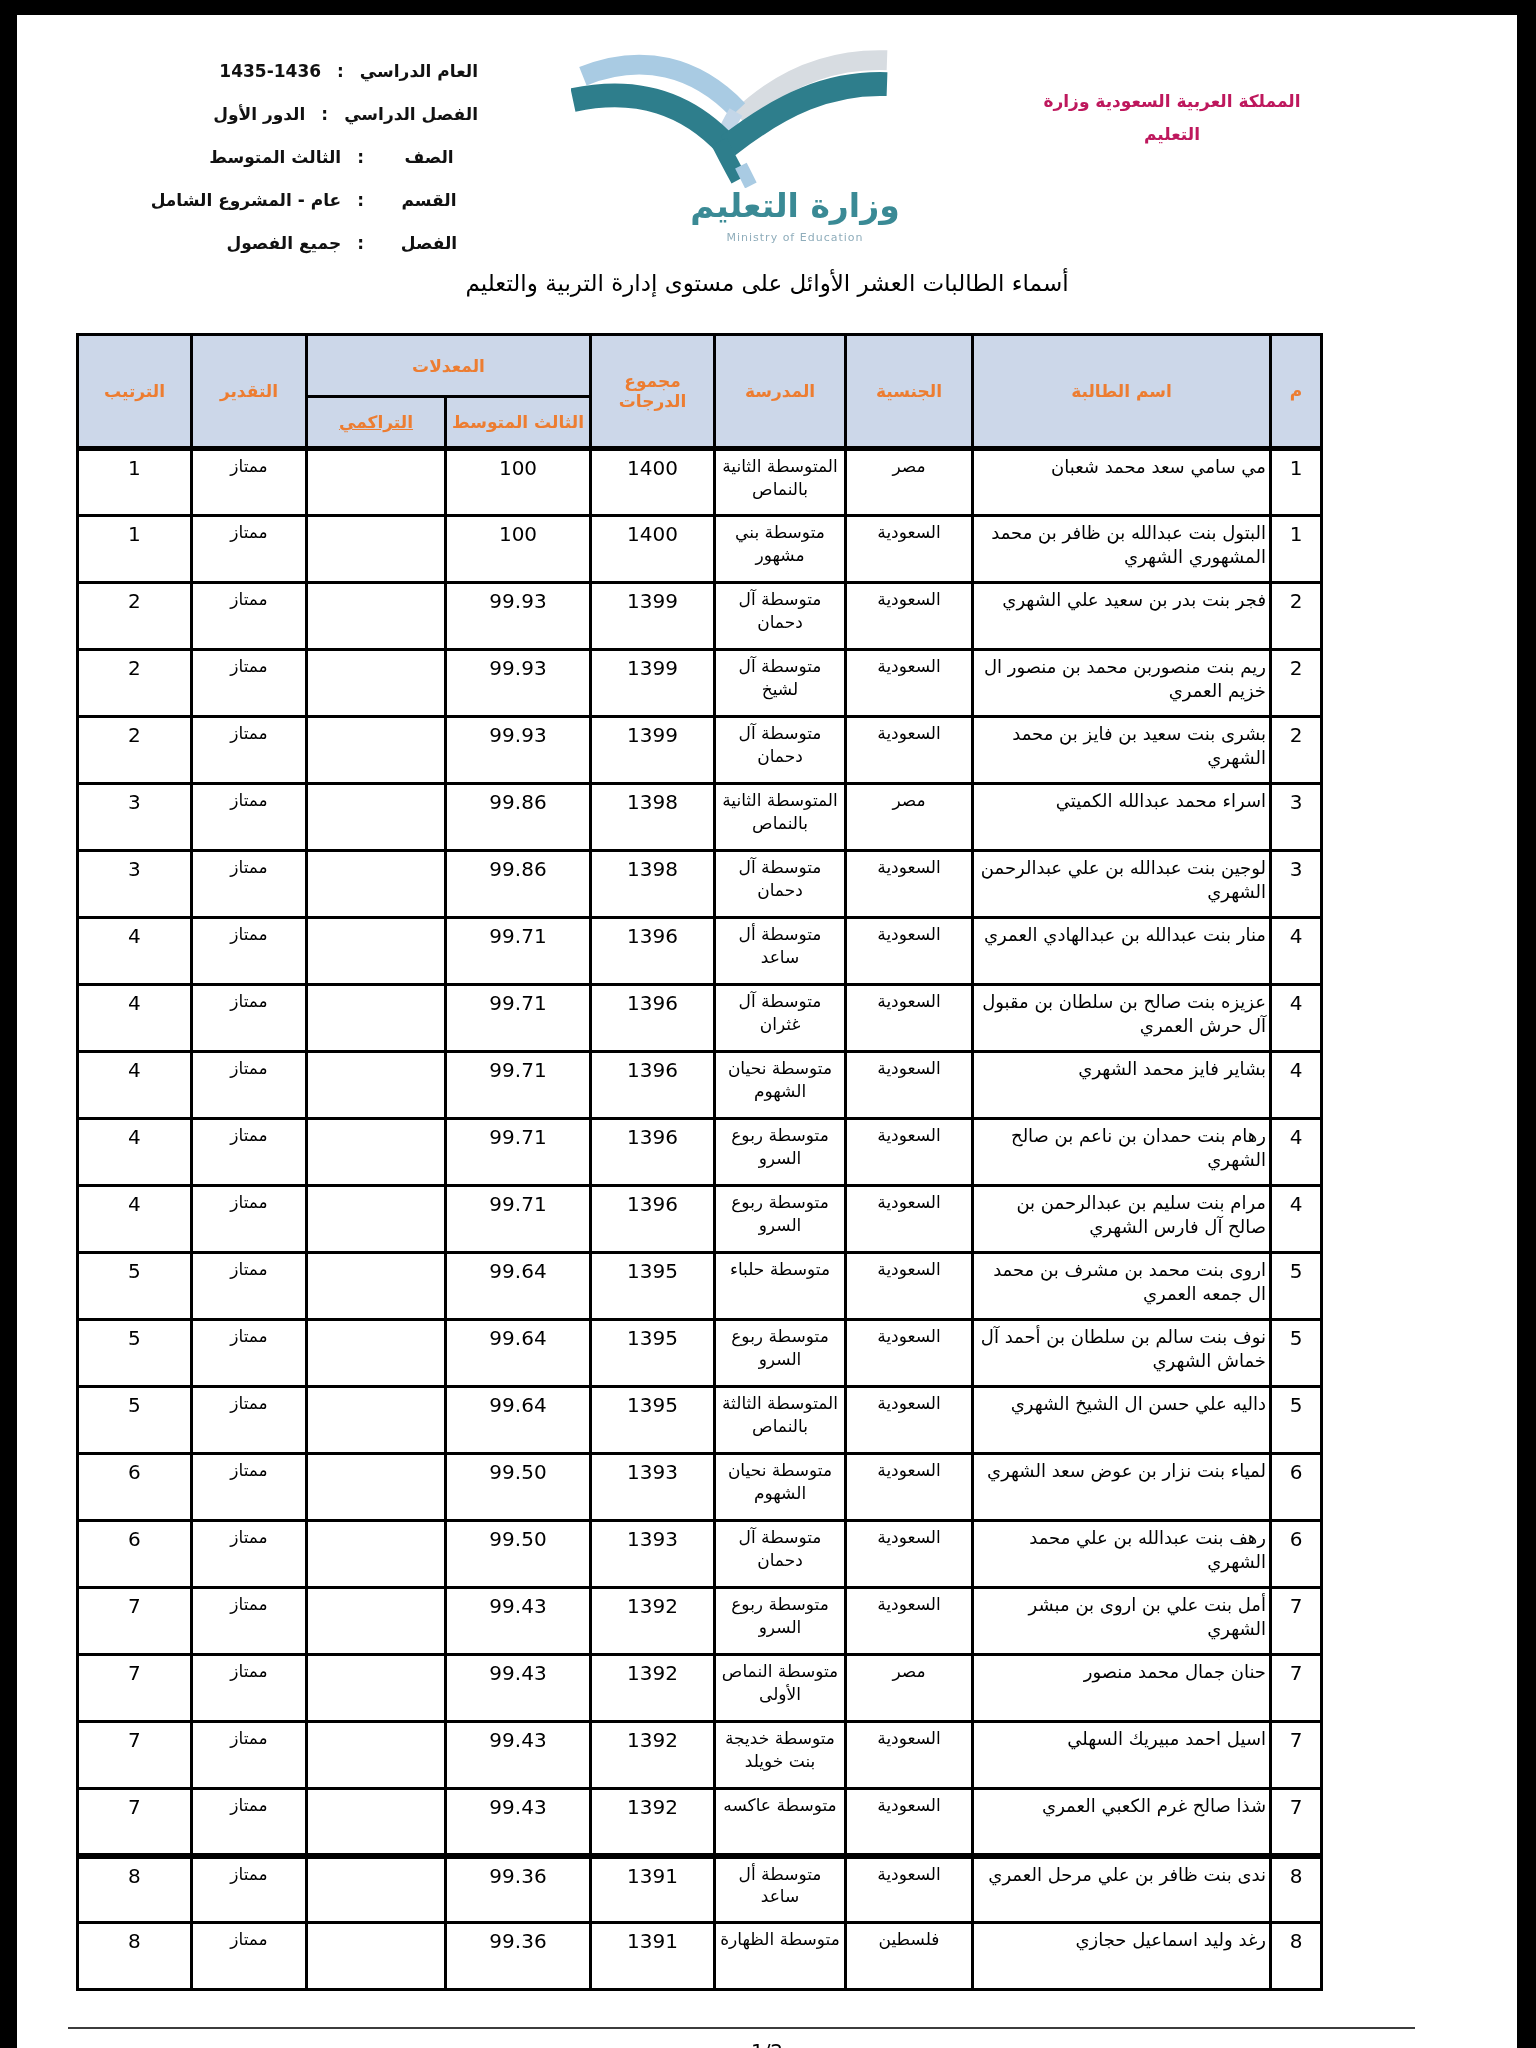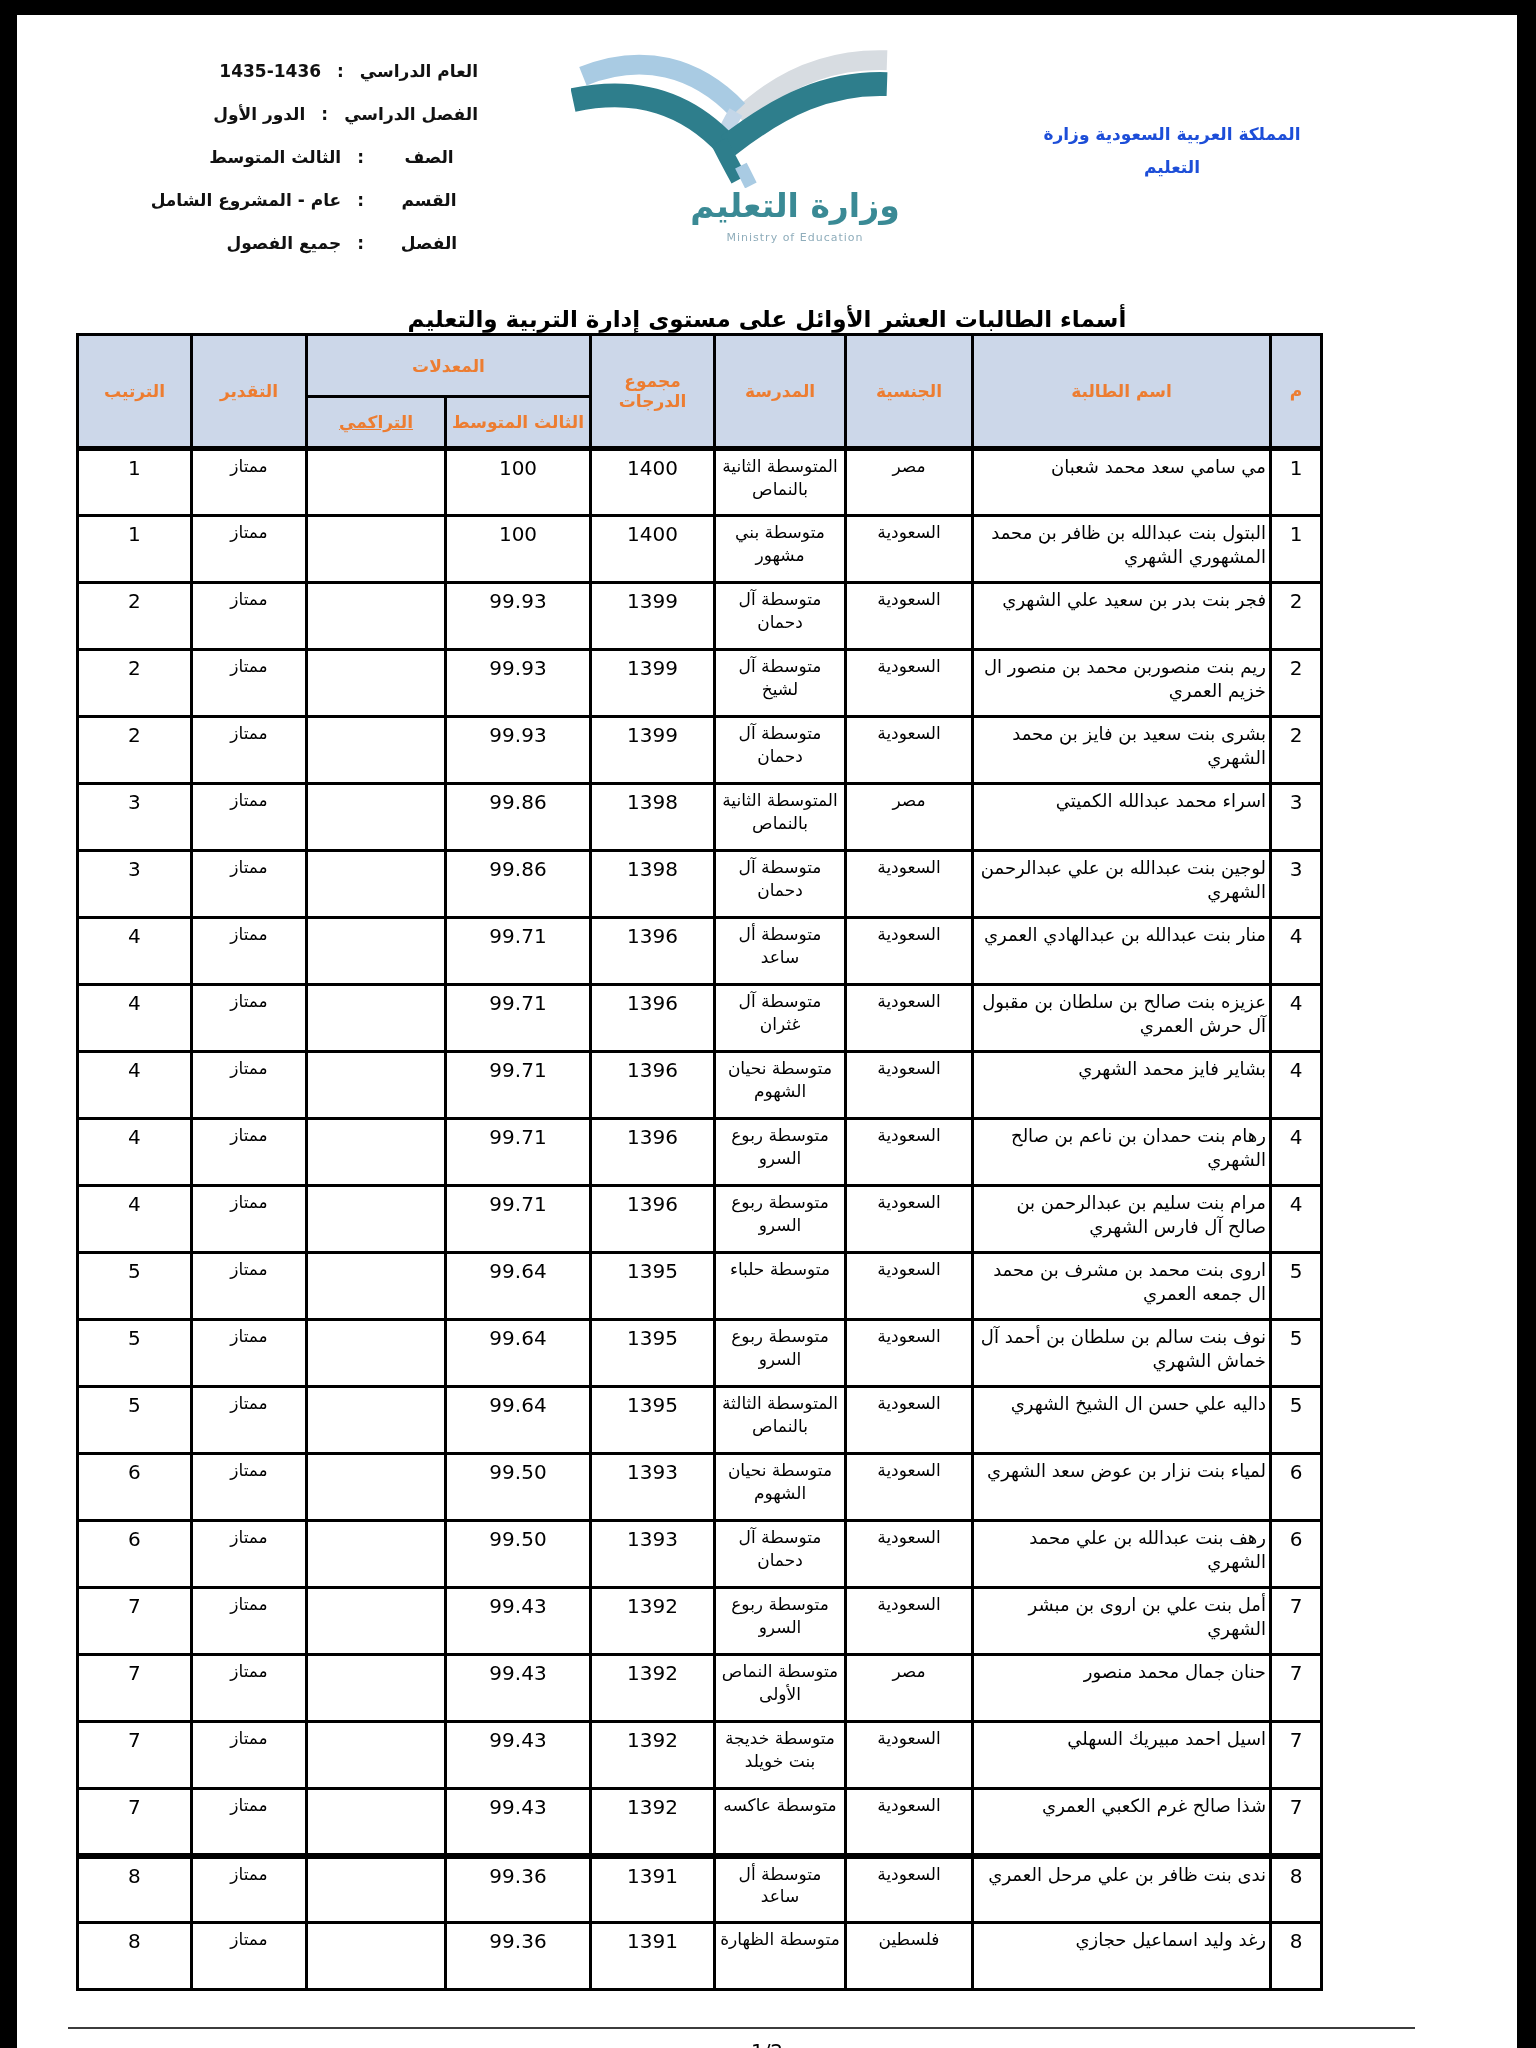--- a/index.html
+++ b/index.html
@@ -4,34 +4,34 @@
 <style>
   html,body{margin:0;padding:0;background:#000;}
   body{width:1536px;height:2048px;position:relative;overflow:hidden;
        font-family:"DejaVu Sans",sans-serif;}
   .stage{position:absolute;inset:0;background:#000;}
   .page{position:absolute;left:17px;top:15px;width:1500px;height:2033px;
         background:#fff;overflow:hidden;direction:rtl;}
 
   
   .kingdom{position:absolute;left:995px;top:70px;width:320px;text-align:center;
-           font-size:17px;font-weight:bold;color:#1d4ed8;line-height:33px;margin-top:33px;}
+           font-size:17px;font-weight:bold;color:#be185d;line-height:33px;}
   .logo-box{position:absolute;left:548px;top:13px;width:330px;height:240px;}
   .logo-box svg{display:block;margin:0 auto;}
   .logo-ar{position:absolute;left:70px;top:158px;width:320px;text-align:center;
            font-size:33px;font-weight:bold;color:#3a8a95;}
   .logo-en{position:absolute;left:70px;top:203px;width:320px;text-align:center;
            font-size:11px;color:#8fadbb;letter-spacing:1px;}
   .info{position:absolute;right:1039px;top:34px;width:470px;}
   .info-line{display:flex;align-items:center;height:43px;font-size:17px;
              font-weight:bold;color:#111;white-space:nowrap;}
   .info-line .lbl{min-width:98px;text-align:center;}
   .info-line .colon{margin:0 16px;}
   .doc-title{position:absolute;left:0;top:255px;width:1500px;text-align:center;
-             font-size:23px;font-weight:bold;color:#000;margin-top:36px;}
+             font-size:23px;font-weight:normal;color:#000;}
 
   
   table.results{position:absolute;right:194px;top:318px;border-collapse:collapse;
                 table-layout:fixed;width:1244px;background:#fff;}
   .results th,.results td{border:3px solid #000;overflow:hidden;}
   .results thead th{background:#ccd7e9;color:#ED7D31;font-size:17px;
                     font-weight:bold;text-align:center;vertical-align:middle;
                     border-bottom-width:5px;padding:2px;}
   .results thead th.group{border-bottom-width:3px;height:55px;}
   .results thead tr.sub th{height:44px;}

